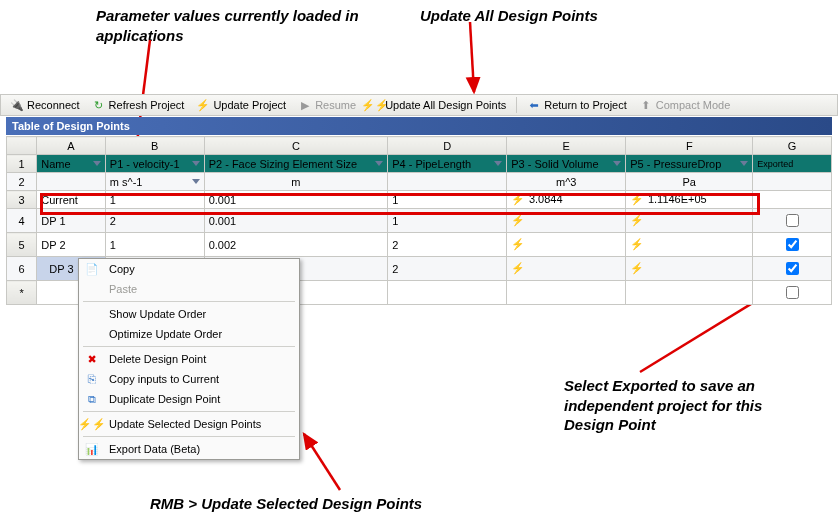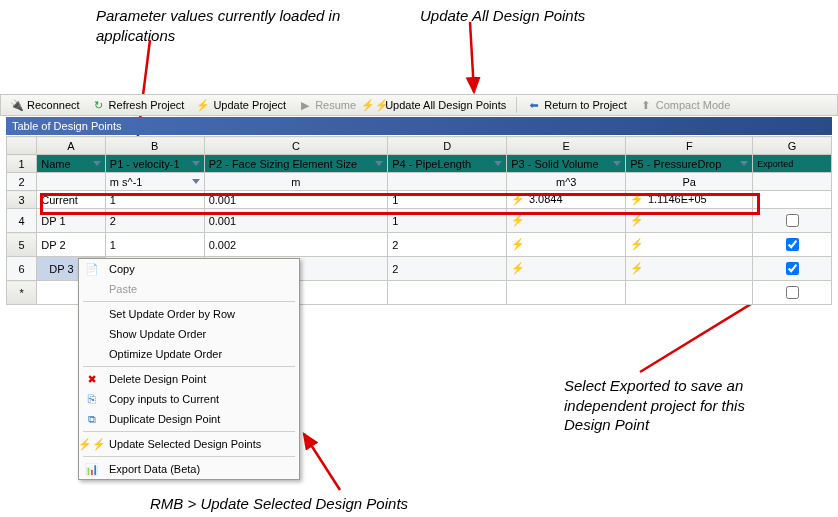--- a/index.html
+++ b/index.html
@@ -10,21 +10,21 @@
     background: #fff;
     width: 838px;
     height: 517px;
     position: relative;
     overflow: hidden;
   }
   .annotation {
     position: absolute;
     font-family: Arial, sans-serif;
     font-size: 15px;
-    font-weight: normal;
+    font-weight: bold;
     font-style: italic;
     color: #000;
     line-height: 1.3;
   }
   .ann1 { top: 6px; left: 96px; width: 280px; }
   .ann2 { top: 6px; left: 420px; width: 220px; }
   .ann3 { top: 376px; left: 564px; width: 230px; }
   .ann4 { top: 494px; left: 150px; width: 320px; }
 
   .arrow { position: absolute; }
@@ -48,21 +48,21 @@
   }
   .tb-item .icon { width: 14px; height: 14px; display:flex;align-items:center;justify-content:center; }
   .tb-item.disabled { color: #999; }
   .title-bar {
     position: absolute;
     top: 117px; left: 6px; right: 6px;
     height: 18px;
     background: linear-gradient(90deg,#4a6fb8,#2a4a88);
     color: #fff;
     font-size: 11px;
-    display:flex; align-items:center; padding: 0 6px;
+    display:flex; align-items:center; padding: 0 6px; font-weight: bold;
   }
   .table-wrap {
     position: absolute;
     top: 136px; left: 6px; right: 6px;
   }
   table {
     border-collapse: collapse;
     width: 100%;
     table-layout: fixed;
   }
@@ -384,24 +384,20 @@
       <span class="ic">📄</span>
       <span>Copy</span>
     </div>
   <div class="cm-item disabled">
       <span class="ic"></span>
       <span>Paste</span>
     </div>
   <div class="cm-sep"></div>
   <div class="cm-item">
       <span class="ic"></span>
-      <span>Set Update Order by Row</span>
-    </div>
-  <div class="cm-item">
-      <span class="ic"></span>
       <span>Show Update Order</span>
     </div>
   <div class="cm-item">
       <span class="ic"></span>
       <span>Optimize Update Order</span>
     </div>
   <div class="cm-sep"></div>
   <div class="cm-item">
       <span class="ic" style="color:#d00">✖</span>
       <span>Delete Design Point</span>

